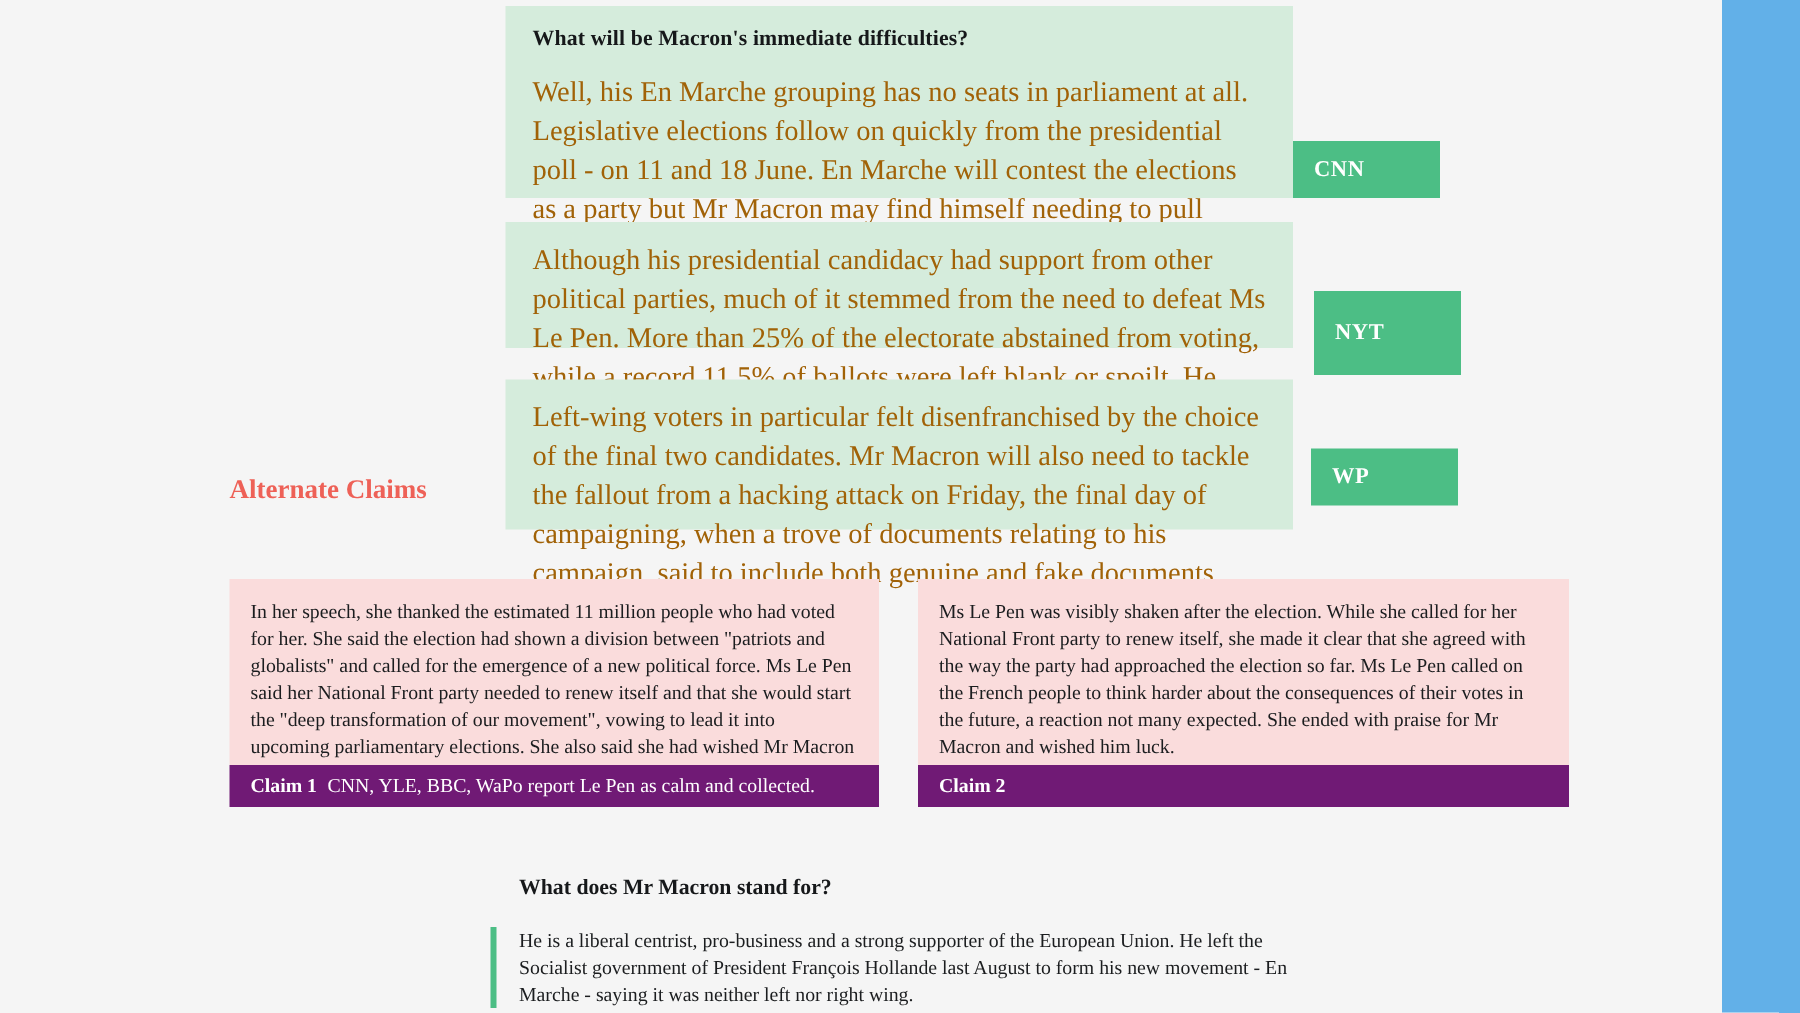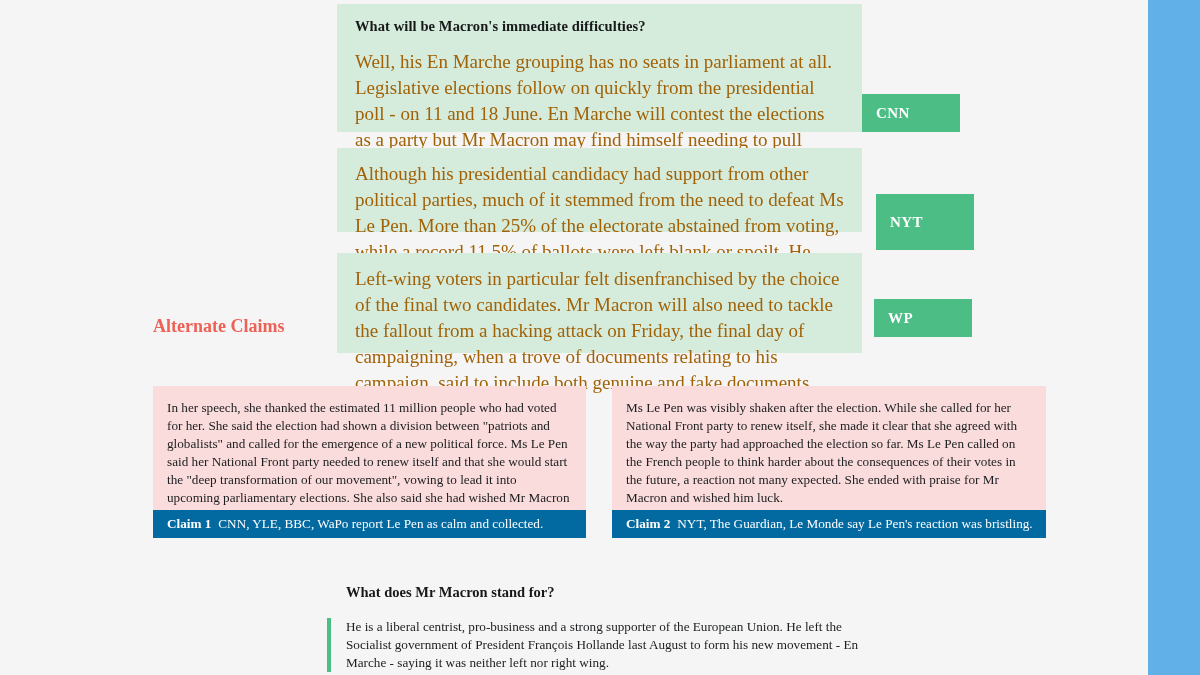--- a/index.html
+++ b/index.html
@@ -90,21 +90,21 @@
   .claim-body {
     background: #fadcdc;
     box-sizing: border-box;
     padding: 13px 16px 14px 14px;
     font-size: 13.2px;
     line-height: 1.37;
     color: #1b1d1f;
     height: 124px;
   }
   .claim-footer {
-    background: #0369a1;
+    background: #701a75;
     color: #ffffff;
     box-sizing: border-box;
     padding: 5px 14px 6px 14px;
     font-size: 13.2px;
     height: 28px;
     display: flex;
     align-items: center;
     gap: 7px;
     white-space: nowrap;
     overflow: hidden;
@@ -179,21 +179,20 @@
     <div class="claim-footer">
       <span class="claim-label">Claim 1</span>
       <span>CNN, YLE, BBC, WaPo report Le Pen as calm and collected.</span>
     </div>
   </div>
 
   <div class="claim-box" style="left:612px; width:434px;">
     <div class="claim-body">Ms Le Pen was visibly shaken after the election. While she called for her National Front party to renew itself, she made it clear that she agreed with the way the party had approached the election so far. Ms Le Pen called on the French people to think harder about the consequences of their votes in the future, a reaction not many expected. She ended with praise for Mr Macron and wished him luck.</div>
     <div class="claim-footer">
       <span class="claim-label">Claim 2</span>
-      <span>NYT, The Guardian, Le Monde say Le Pen's reaction was bristling.</span>
     </div>
   </div>
 
   <div class="bottom-section">
     <p class="bottom-heading">What does Mr Macron stand for?</p>
     <div class="bottom-quote">
       <div class="quote-bar"></div>
       <p class="bottom-body">He is a liberal centrist, pro-business and a strong supporter of the European Union. He left the Socialist government of President François Hollande last August to form his new movement - En Marche - saying it was neither left nor right wing.</p>
     </div>
   </div>

